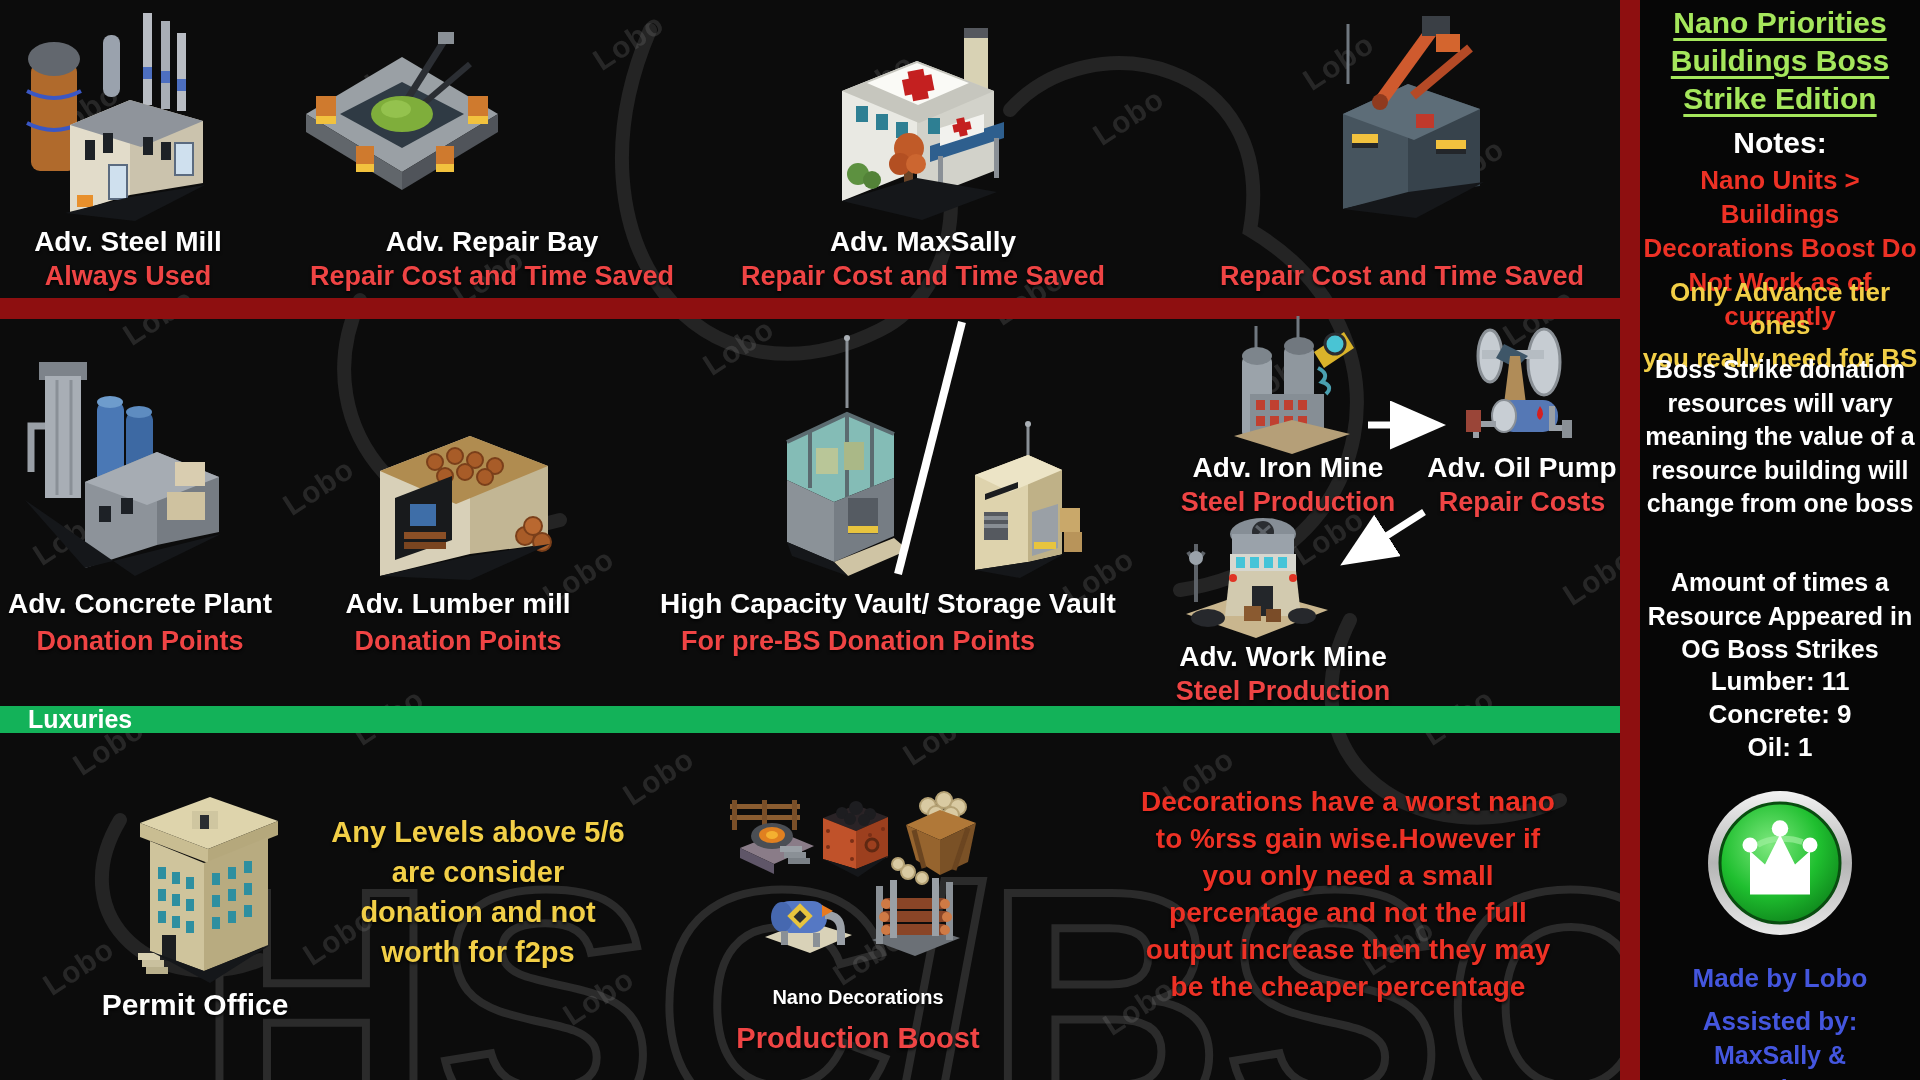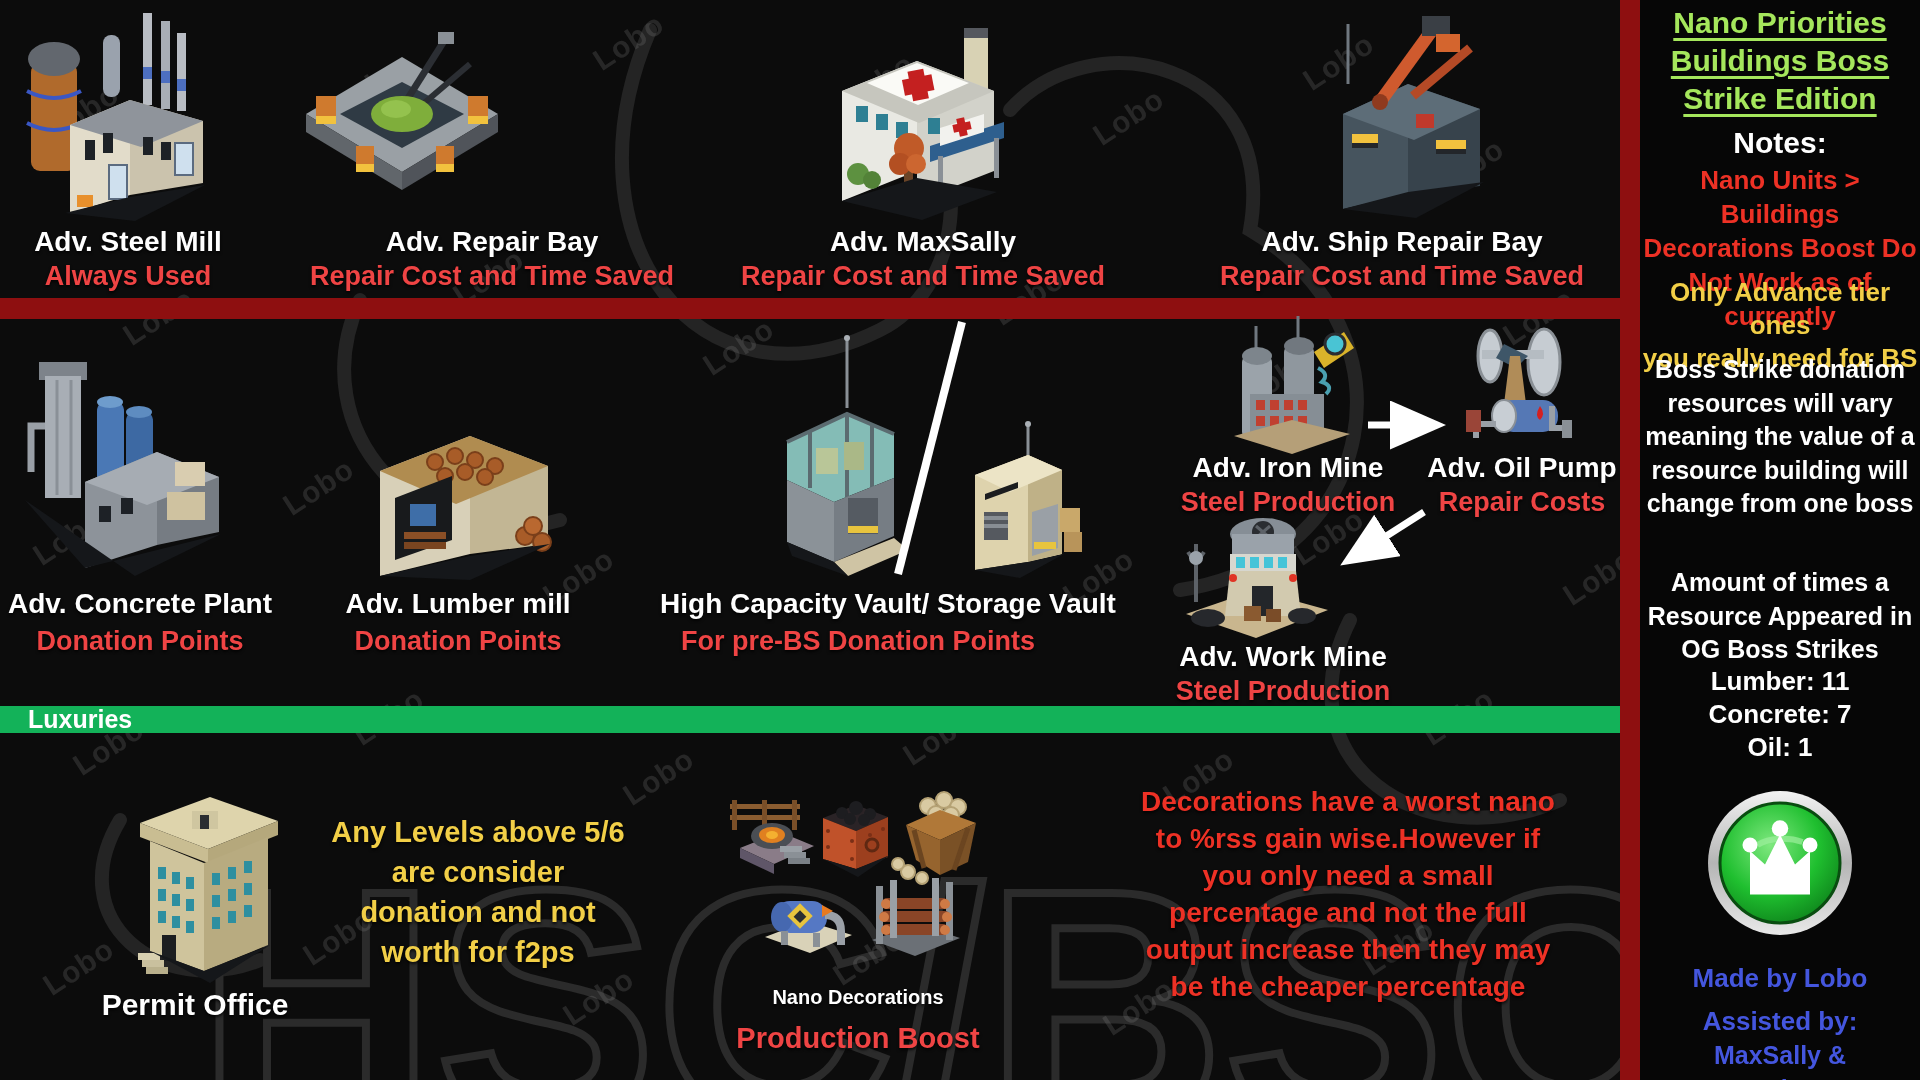--- a/index.html
+++ b/index.html
@@ -193,21 +193,20 @@
       <rect x="104" y="12" width="28" height="20" fill="#3a3f45"></rect>
       <rect x="118" y="30" width="24" height="18" fill="#d4652e"></rect>
       <rect x="34" y="130" width="26" height="9" fill="#f2c23e"></rect>
         <rect x="34" y="139" width="26" height="5" fill="#23262a"></rect>
       <rect x="118" y="136" width="30" height="9" fill="#f2c23e"></rect>
         <rect x="118" y="145" width="30" height="5" fill="#23262a"></rect>
       <rect x="98" y="110" width="18" height="14" fill="#c0392b"></rect>
       <polygon points="25,205 90,188 166,178 98,214" fill="#15171a"></polygon>
     </svg>
   </figure>
-  <div class="b-title" style="left:1402px;top:226px">Adv. Ship Repair Bay</div>
   <div class="b-note" style="left:1402px;top:261px">Repair Cost and Time Saved</div>
 
   <div class="divider"></div>
 
   <figure class="art" style="left:15px;top:330px">
     <svg width="215" height="252" viewBox="0 0 215 252">
       <rect x="24" y="32" width="48" height="18" fill="#7d838a"></rect>
       <rect x="30" y="46" width="36" height="122" fill="#a8aeb5"></rect>
       <line x1="42" y1="50" x2="42" y2="165" stroke="#8a9097" stroke-width="3"></line>
         <line x1="56" y1="50" x2="56" y2="165" stroke="#8a9097" stroke-width="3"></line>
@@ -560,21 +559,21 @@
     <div>resource building will</div>
     <div>change from one boss</div>
   </div>
   <div class="s-block s-white" style="top:566px">
     <div>Amount of times a</div>
     <div>Resource Appeared in</div>
     <div>OG Boss Strikes</div>
   </div>
   <div class="s-block s-counts" style="top:665px">
     <div>Lumber: 11</div>
-    <div>Concrete: 7</div>
+    <div>Concrete: 9</div>
     <div>Oil: 1</div>
   </div>
   <div class="crown-btn">
     <svg width="150" height="150" viewBox="0 0 100 100">
       <defs>
         <radialGradient id="gr" cx="42%" cy="35%" r="75%">
           <stop offset="0%" stop-color="#7fe87f"></stop>
             <stop offset="55%" stop-color="#1fbf2f"></stop>
             <stop offset="100%" stop-color="#0b7a18"></stop>
         </radialGradient>

